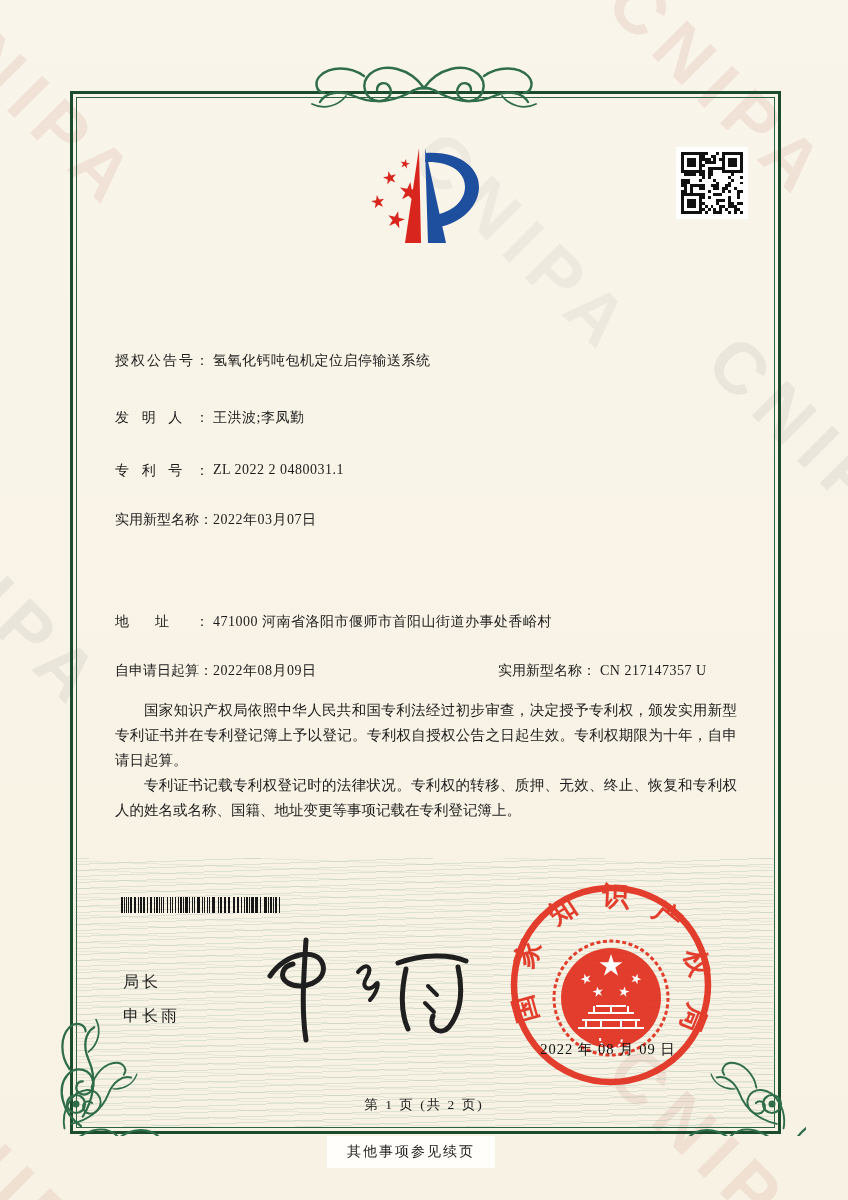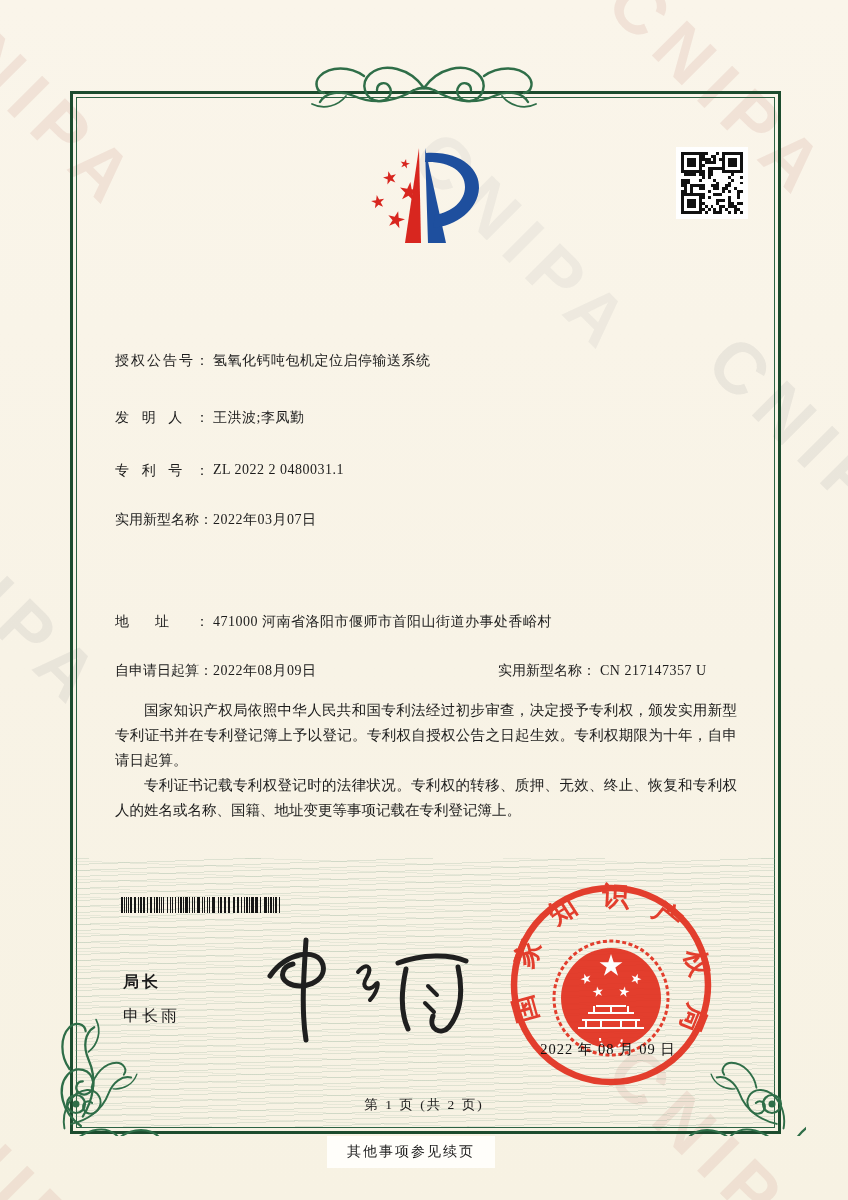--- a/index.html
+++ b/index.html
@@ -79,21 +79,21 @@
     background:
       repeating-linear-gradient(178deg, rgba(130,165,140,.22) 0 1px, rgba(0,0,0,0) 1px 6px),
       repeating-linear-gradient(182deg, rgba(130,165,140,.14) 0 1px, rgba(0,0,0,0) 1px 9px);
   }
   .barcode{
     position:absolute; left:121px; top:897px; height:16px; z-index:3;
     display:flex; align-items:stretch;
   }
   .barcode i{display:block; background:#161616;}
   .barcode i.sp{background:transparent;}
-  .signer-title{position:absolute; left:123px; top:972px; font-size:16px; letter-spacing:3px; z-index:3;font-weight:bold;}
+  .signer-title{position:absolute; left:123px; top:972px; font-size:16px; letter-spacing:3px; z-index:3;}
   .signer-name{position:absolute; left:123px; top:1006px; font-size:16px; letter-spacing:3px; z-index:3;}
   .signature{position:absolute; left:242px; top:932px; z-index:3;}
   .seal{position:absolute; left:506px; top:880px; z-index:3; opacity:.94;}
   .seal-date{
     position:absolute; left:518px; top:1040px; width:180px; text-align:center;
     font-size:14.5px; letter-spacing:1px; color:#101010; z-index:4; white-space:nowrap;
   }
   .page-info{
     position:absolute; left:0; top:1096px; width:848px; text-align:center;
     font-size:13.5px; letter-spacing:2px; z-index:3;

